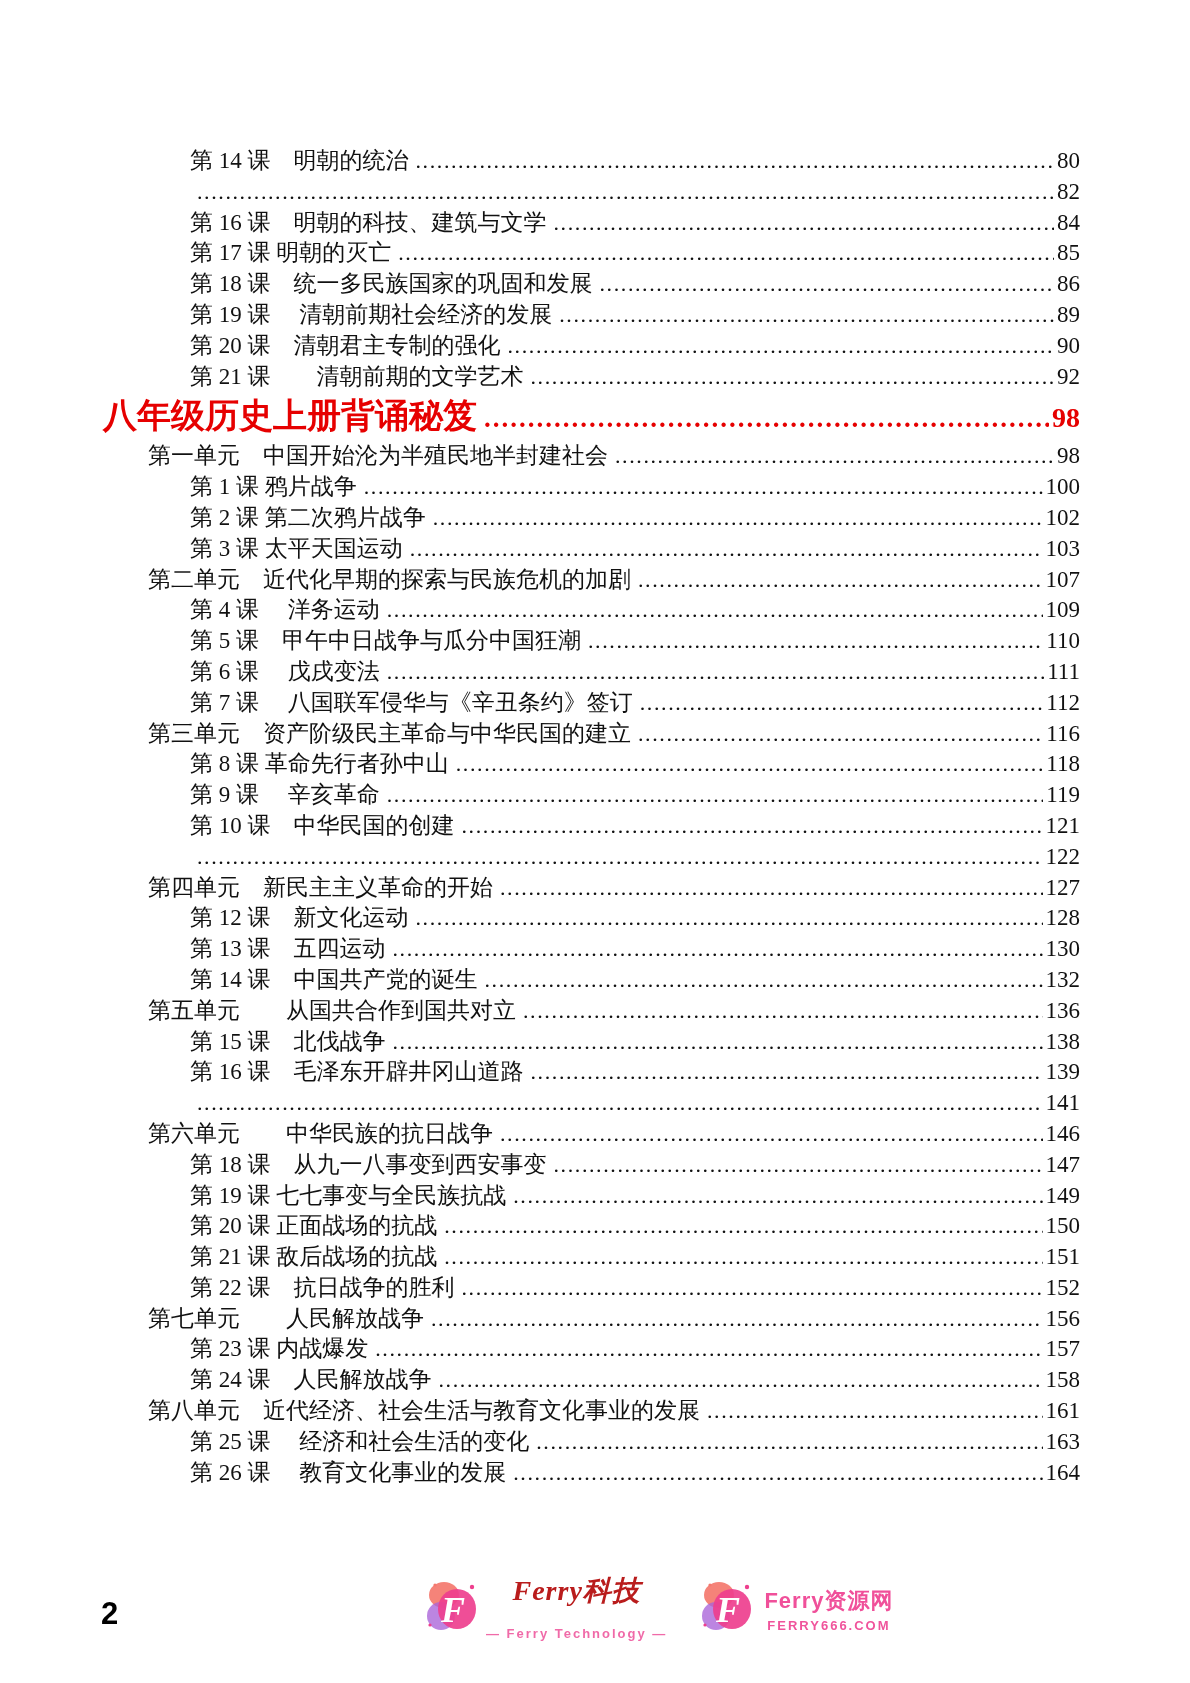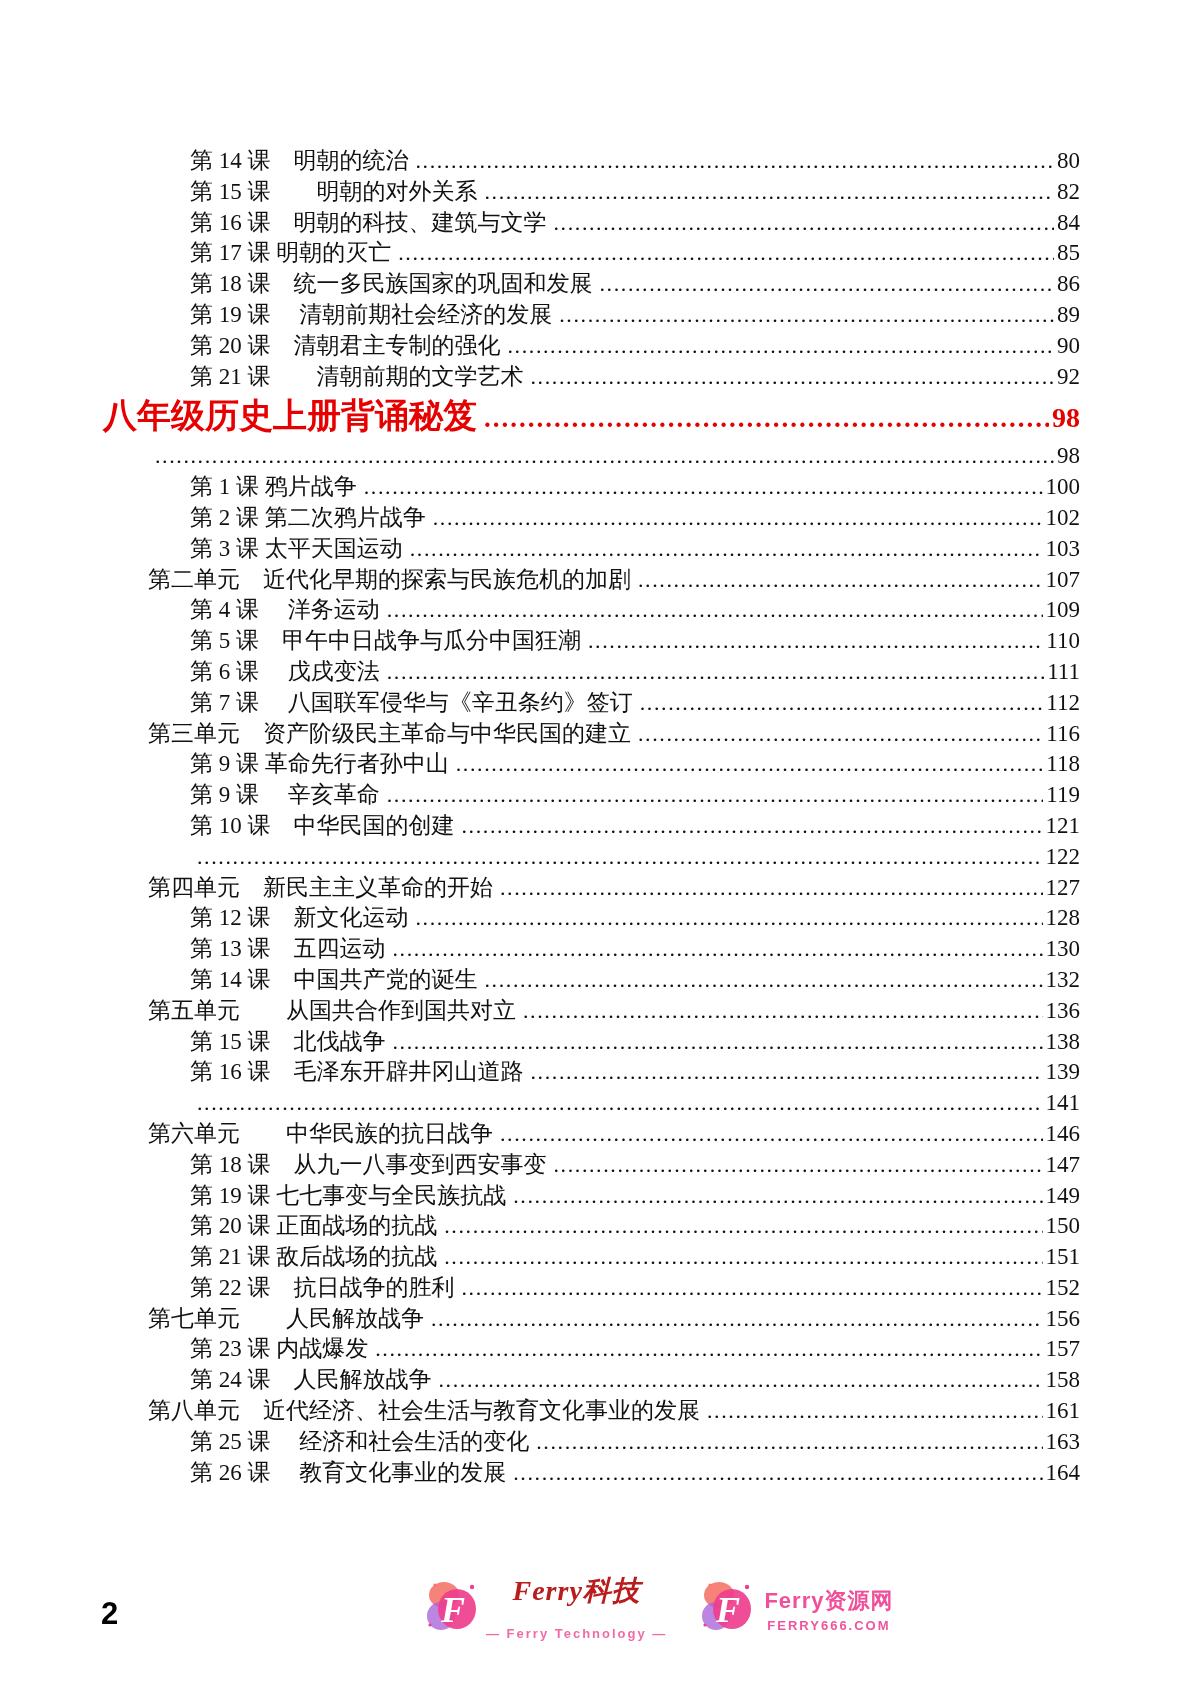--- a/index.html
+++ b/index.html
@@ -122,21 +122,20 @@
 
 <div class="page">
 
   <div class="toc">
       <div class="row lesson">
         <span class="t">第 14 课　明朝的统治</span>
         <span class="dots">....................................................................................................................................................................................................................................................................</span>
         <span class="pg">80</span>
       </div>
       <div class="row lesson">
-        <span class="t">第 15 课　　明朝的对外关系</span>
         <span class="dots">....................................................................................................................................................................................................................................................................</span>
         <span class="pg">82</span>
       </div>
       <div class="row lesson">
         <span class="t">第 16 课　明朝的科技、建筑与文学</span>
         <span class="dots">....................................................................................................................................................................................................................................................................</span>
         <span class="pg">84</span>
       </div>
       <div class="row lesson">
         <span class="t">第 17 课 明朝的灭亡</span>
@@ -162,20 +161,21 @@
         <span class="t">第 21 课　　清朝前期的文学艺术</span>
         <span class="dots">....................................................................................................................................................................................................................................................................</span>
         <span class="pg">92</span>
       </div>
       <div class="row chapter">
         <span class="t">八年级历史上册背诵秘笈</span>
         <span class="dots">....................................................................................................................................................................................................................................................................</span>
         <span class="pg">98</span>
       </div>
       <div class="row unit">
+        <span class="t">第一单元　中国开始沦为半殖民地半封建社会</span>
         <span class="dots">....................................................................................................................................................................................................................................................................</span>
         <span class="pg">98</span>
       </div>
       <div class="row lesson">
         <span class="t">第 1 课 鸦片战争</span>
         <span class="dots">....................................................................................................................................................................................................................................................................</span>
         <span class="pg">100</span>
       </div>
       <div class="row lesson">
         <span class="t">第 2 课 第二次鸦片战争</span>
@@ -211,21 +211,21 @@
         <span class="t">第 7 课　 八国联军侵华与《辛丑条约》签订</span>
         <span class="dots">....................................................................................................................................................................................................................................................................</span>
         <span class="pg">112</span>
       </div>
       <div class="row unit">
         <span class="t">第三单元　资产阶级民主革命与中华民国的建立</span>
         <span class="dots">....................................................................................................................................................................................................................................................................</span>
         <span class="pg">116</span>
       </div>
       <div class="row lesson">
-        <span class="t">第 9 课 革命先行者孙中山</span>
+        <span class="t">第 8 课 革命先行者孙中山</span>
         <span class="dots">....................................................................................................................................................................................................................................................................</span>
         <span class="pg">118</span>
       </div>
       <div class="row lesson">
         <span class="t">第 9 课　 辛亥革命</span>
         <span class="dots">....................................................................................................................................................................................................................................................................</span>
         <span class="pg">119</span>
       </div>
       <div class="row lesson">
         <span class="t">第 10 课　中华民国的创建</span>

